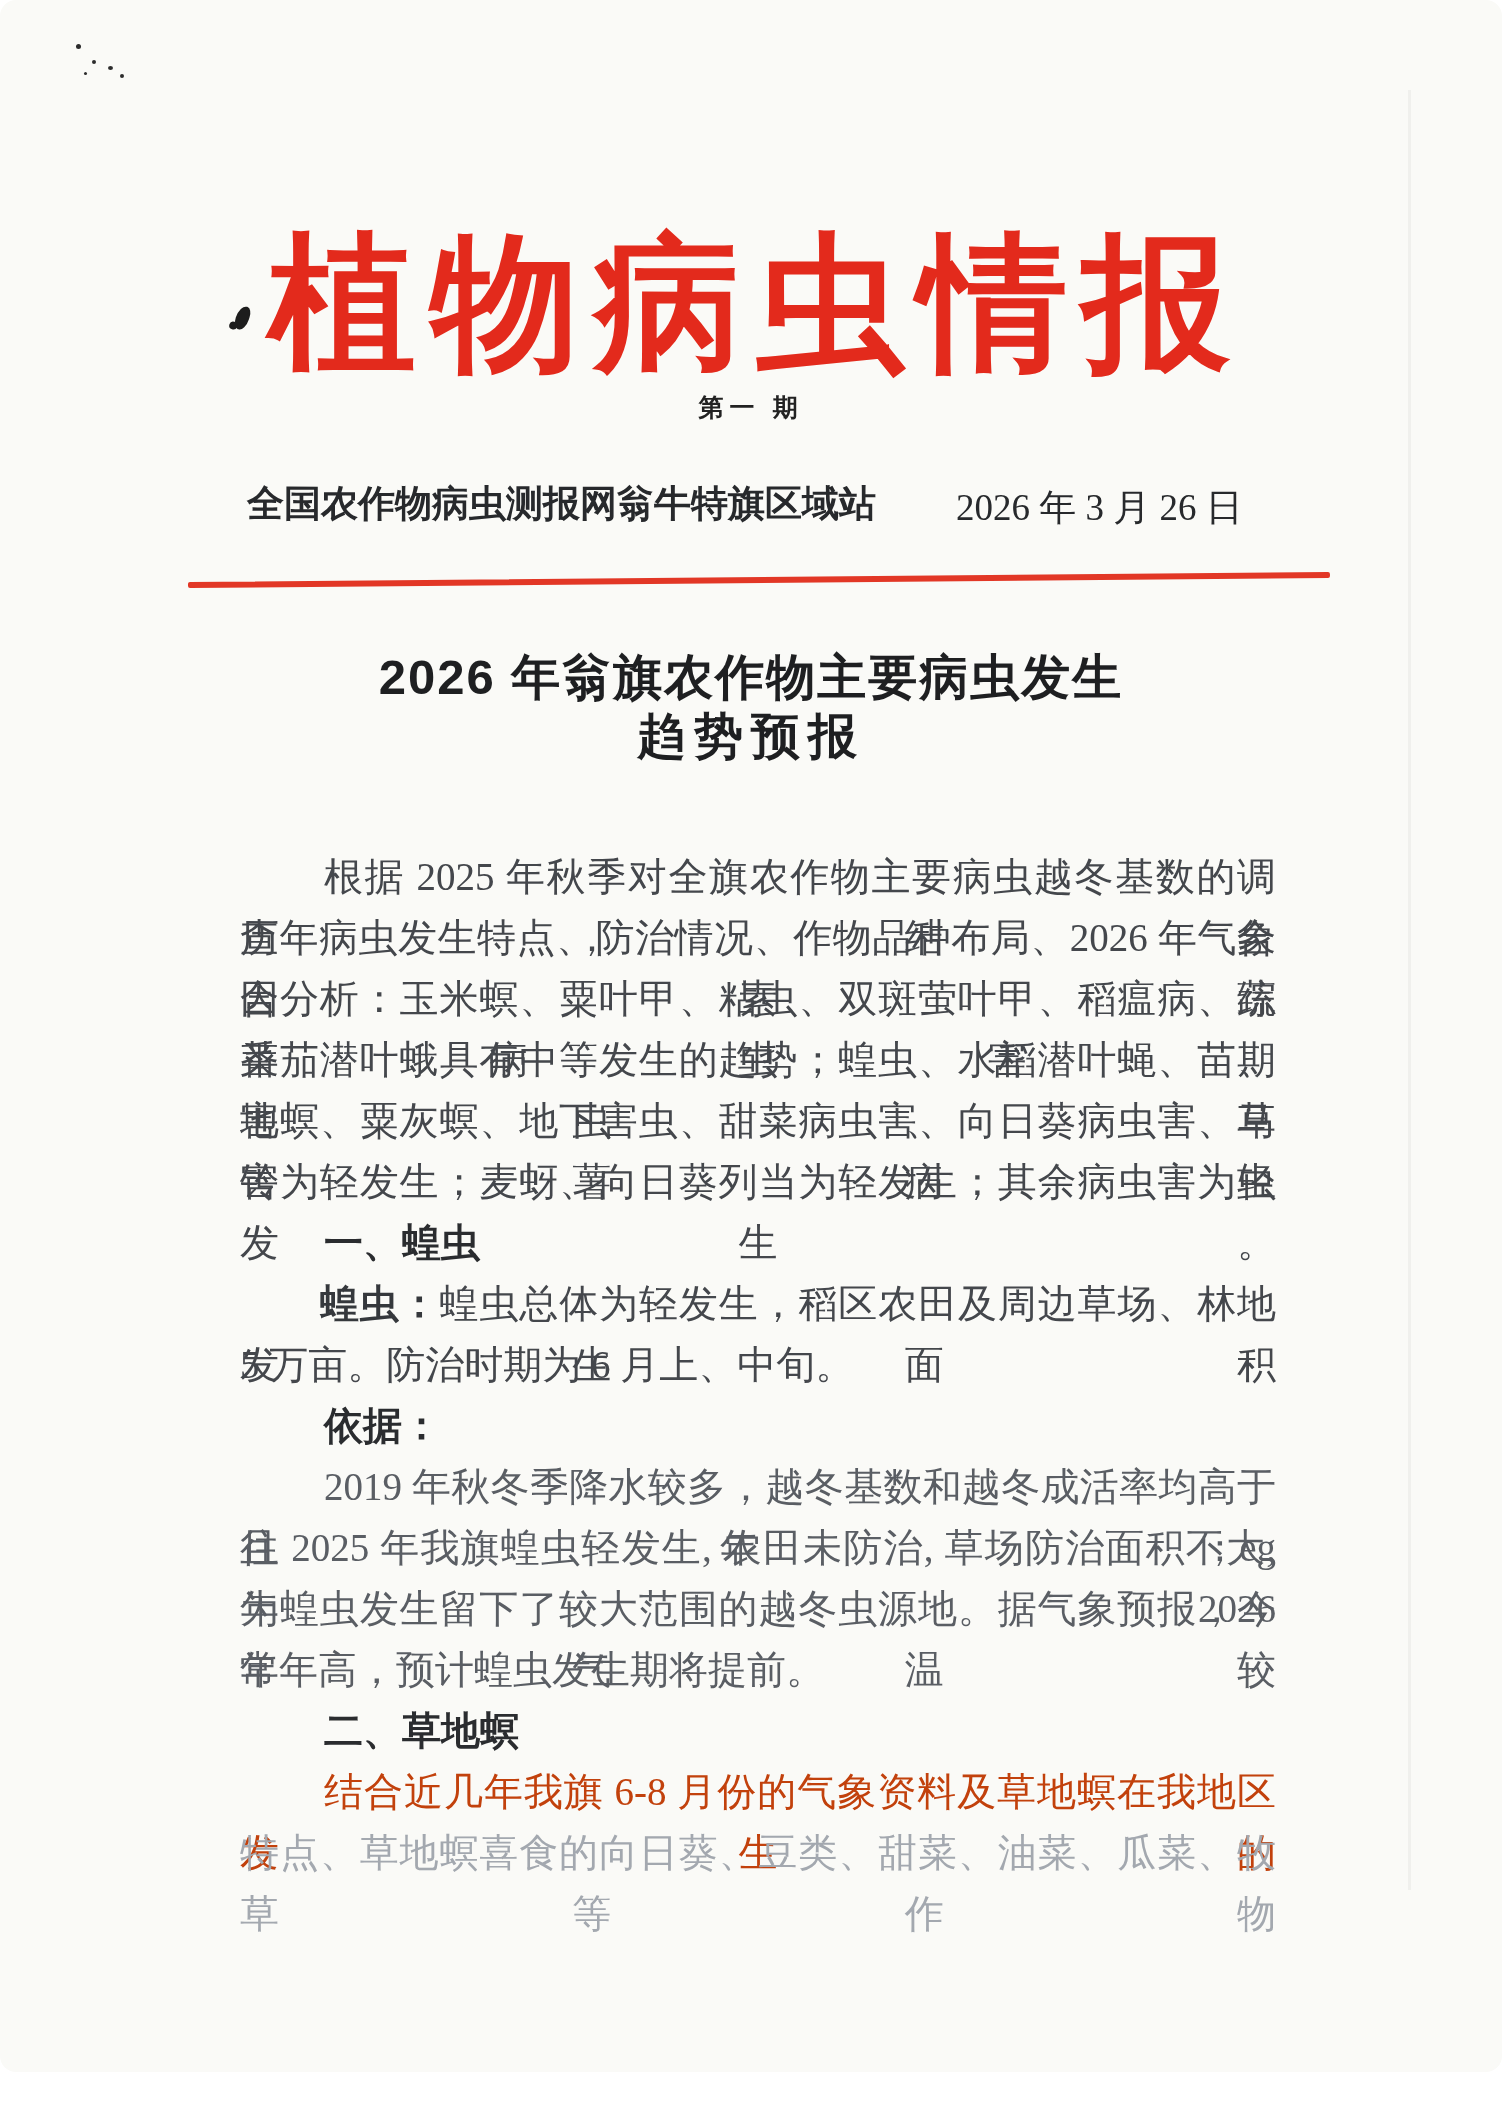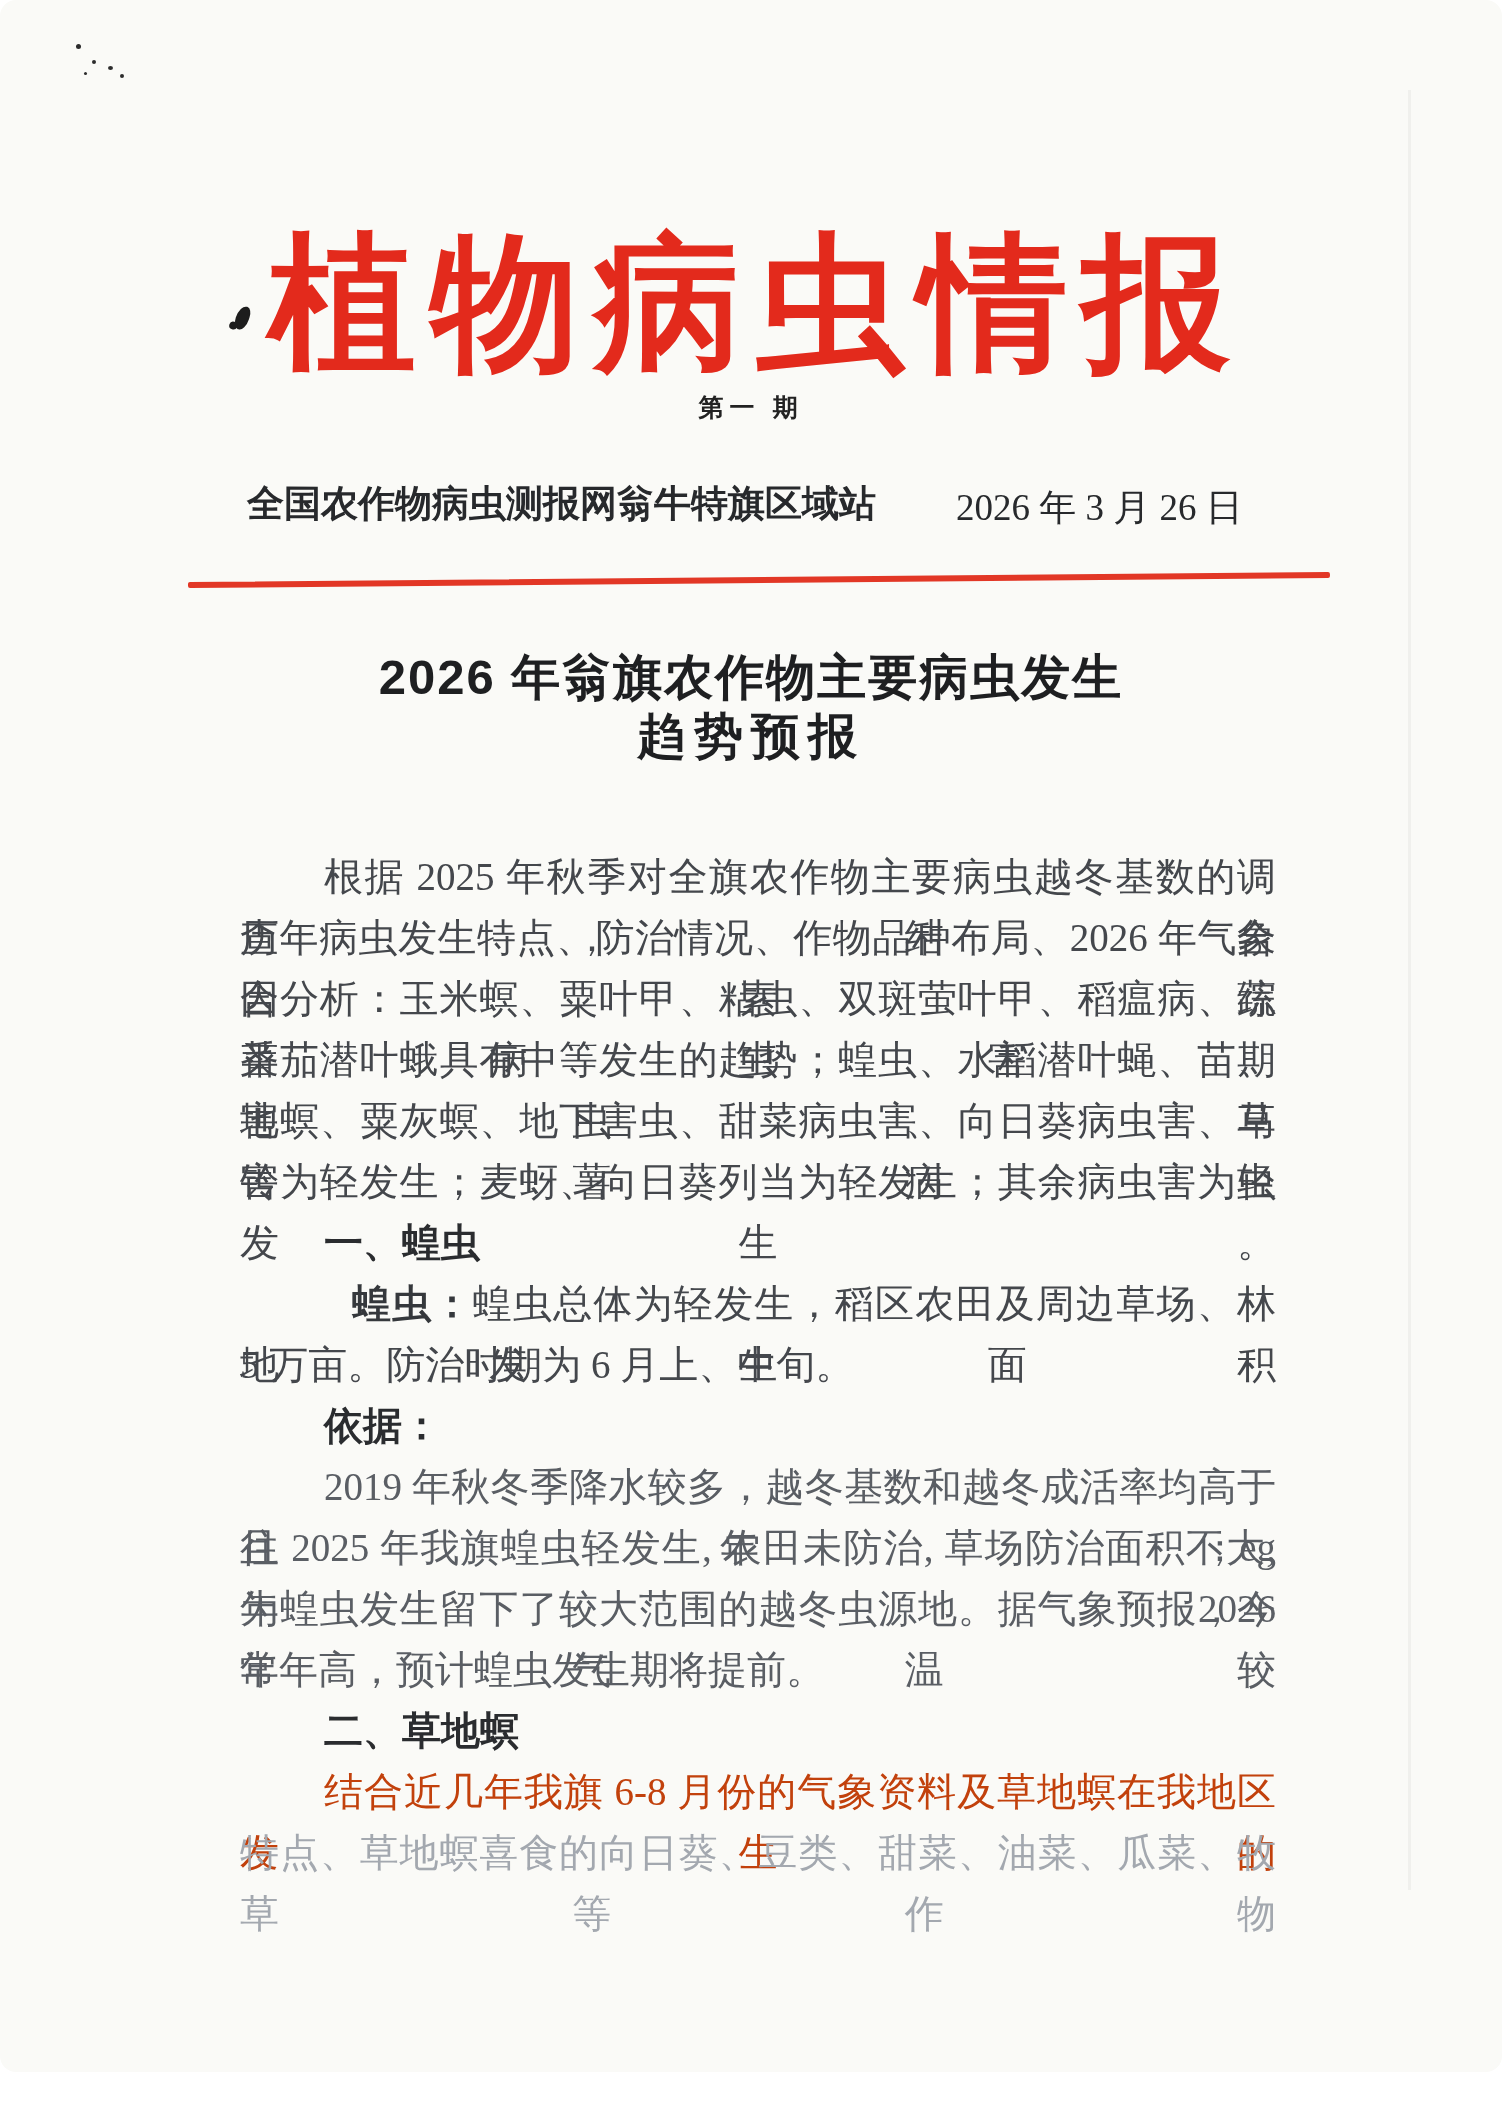--- a/index.html
+++ b/index.html
@@ -109,21 +109,21 @@
   <div class="body-block">
     <div class="ln ind fill">根据 2025 年秋季对全旗农作物主要病虫越冬基数的调查，结合</div>
     <div class="ln fill">历年病虫发生特点、防治情况、作物品种布局、2026 年气象因素综</div>
     <div class="ln fill">合分析：玉米螟、粟叶甲、粘虫、双斑萤叶甲、稻瘟病、蔬菜病虫害、</div>
     <div class="ln fill">番茄潜叶蛾具有中等发生的趋势；蝗虫、水稻潜叶蝇、苗期害虫、草</div>
     <div class="ln fill">地螟、粟灰螟、地下害虫、甜菜病虫害、向日葵病虫害、马铃薯病虫</div>
     <div class="ln fill">害为轻发生；麦蚜、向日葵列当为轻发生；其余病虫害为轻发生。</div>
 
     <div class="ln ind sec-head">一、蝗虫</div>
 
-    <div class="ln fill"><span class="lead-bold" style="margin-left:112px;">蝗虫：</span><span>蝗虫总体为轻发生，稻区农田及周边草场、林地发生面积</span></div>
+    <div class="ln fill"><span class="lead-bold" style="margin-left:80px;">蝗虫：</span><span>蝗虫总体为轻发生，稻区农田及周边草场、林地发生面积</span></div>
     <div class="ln">5 万亩。防治时期为 6 月上、中旬。</div>
 
     <div class="ln ind sec-head">依据：</div>
 
     <div class="ln ind fill basis">2019 年秋冬季降水较多，越冬基数和越冬成活率均高于往年；eg</div>
     <div class="ln fill basis">且 2025 年我旗蝗虫轻发生, 农田未防治, 草场防治面积不大, 为 2026</div>
     <div class="ln fill basis">年蝗虫发生留下了较大范围的越冬虫源地。据气象预报，今年气温较</div>
     <div class="ln basis">常年高，预计蝗虫发生期将提前。</div>
 
     <div class="ln ind sec-head">二、草地螟</div>

